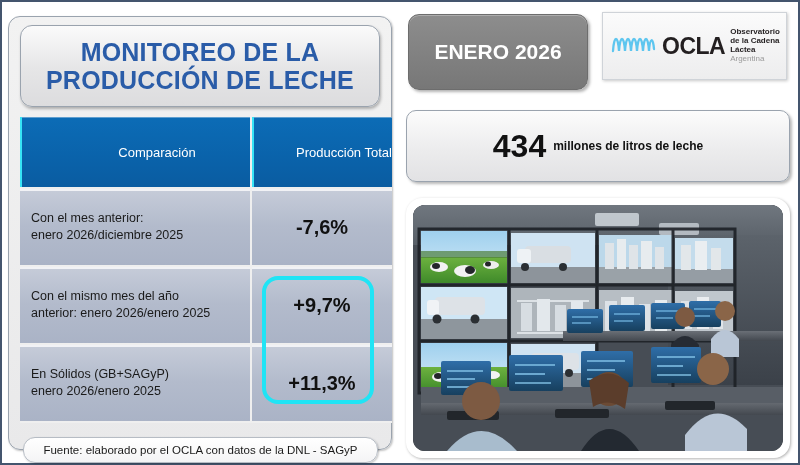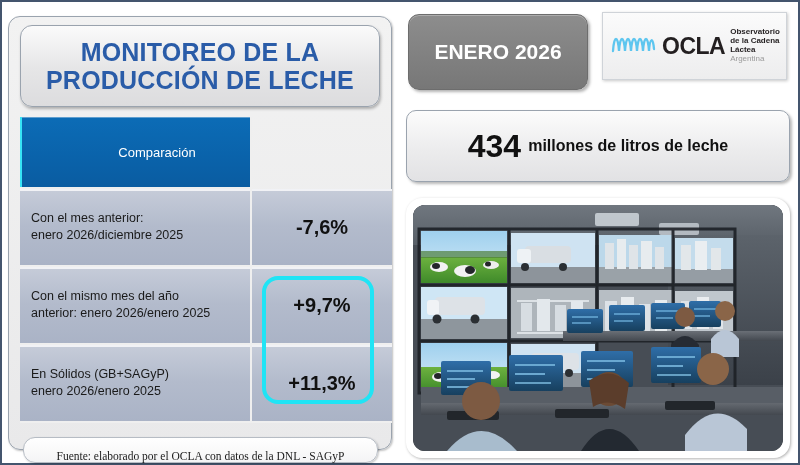--- a/index.html
+++ b/index.html
@@ -75,22 +75,22 @@
     border:4px solid #20e4f5;border-radius:16px;
     box-sizing:border-box;pointer-events:none;
   }
 
   .source-box{
     position:absolute;left:14px;top:420px;width:355px;height:26px;
     box-sizing:border-box;
     background:linear-gradient(180deg,#ffffff 0%,#f4f4f5 100%);
     border:1px solid #b6bcc4;border-radius:12px;
     box-shadow:1px 1px 2px rgba(0,0,0,.22);
-    display:flex;align-items:flex-end;justify-content:center;
-    font-size:11.5px;color:#1a1a1a;font-family:Liberation Serif, serif;
+    display:flex;align-items:center;justify-content:center;
+    font-size:11.5px;color:#1a1a1a;
   }
 
   
   .date-badge{
     position:absolute;left:406px;top:12px;width:180px;height:76px;
     box-sizing:border-box;
     background:linear-gradient(180deg,#8d8d8d 0%,#828282 50%,#777777 100%);
     border:1px solid #6d6d6d;border-radius:11px;
     box-shadow:2px 2px 3px rgba(0,0,0,.3), inset 0 1px 0 rgba(255,255,255,.28);
     display:flex;align-items:center;justify-content:center;
@@ -113,21 +113,21 @@
 
   .volume-box{
     position:absolute;left:404px;top:108px;width:384px;height:72px;
     box-sizing:border-box;
     background:linear-gradient(180deg,#fcfcfc 0%,#ececed 55%,#e2e2e4 100%);
     border:1px solid #9aa3ae;border-radius:10px;
     box-shadow:2px 2px 3px rgba(0,0,0,.28);
     display:flex;align-items:center;justify-content:center;gap:7px;
   }
   .vol-num{font-size:32px;font-weight:bold;color:#111;}
-  .vol-unit{font-size:16px;font-weight:bold;color:#111;}
+  .vol-unit{font-size:12px;font-weight:bold;color:#111;}
 
   .photo-frame{
     position:absolute;left:404px;top:196px;width:384px;height:260px;
     box-sizing:border-box;background:#ffffff;
     border-radius:16px;padding:7px;
     box-shadow:1px 1px 3px rgba(0,0,0,.3);
   }
   .photo{
     width:100%;height:100%;border-radius:12px;overflow:hidden;
     position:relative;background:#2f3338;
@@ -145,20 +145,21 @@
       <div class="title-text">
         <div>MONITOREO DE LA</div>
         <div>PRODUCCIÓN DE LECHE</div>
       </div>
     </div>
 
     <div class="table">
 
       <div class="row">
         <div class="cell c-left hdr">Comparación</div>
+        <div class="cell c-right hdr second">Producción Total</div>
       </div>
 
       <div class="row">
         <div class="cell c-left body-cell pad">
           <div>
             <div>Con el mes anterior:</div>
             <div>enero 2026/diciembre 2025</div>
           </div>
         </div>
         <div class="cell c-right body-cell second">

